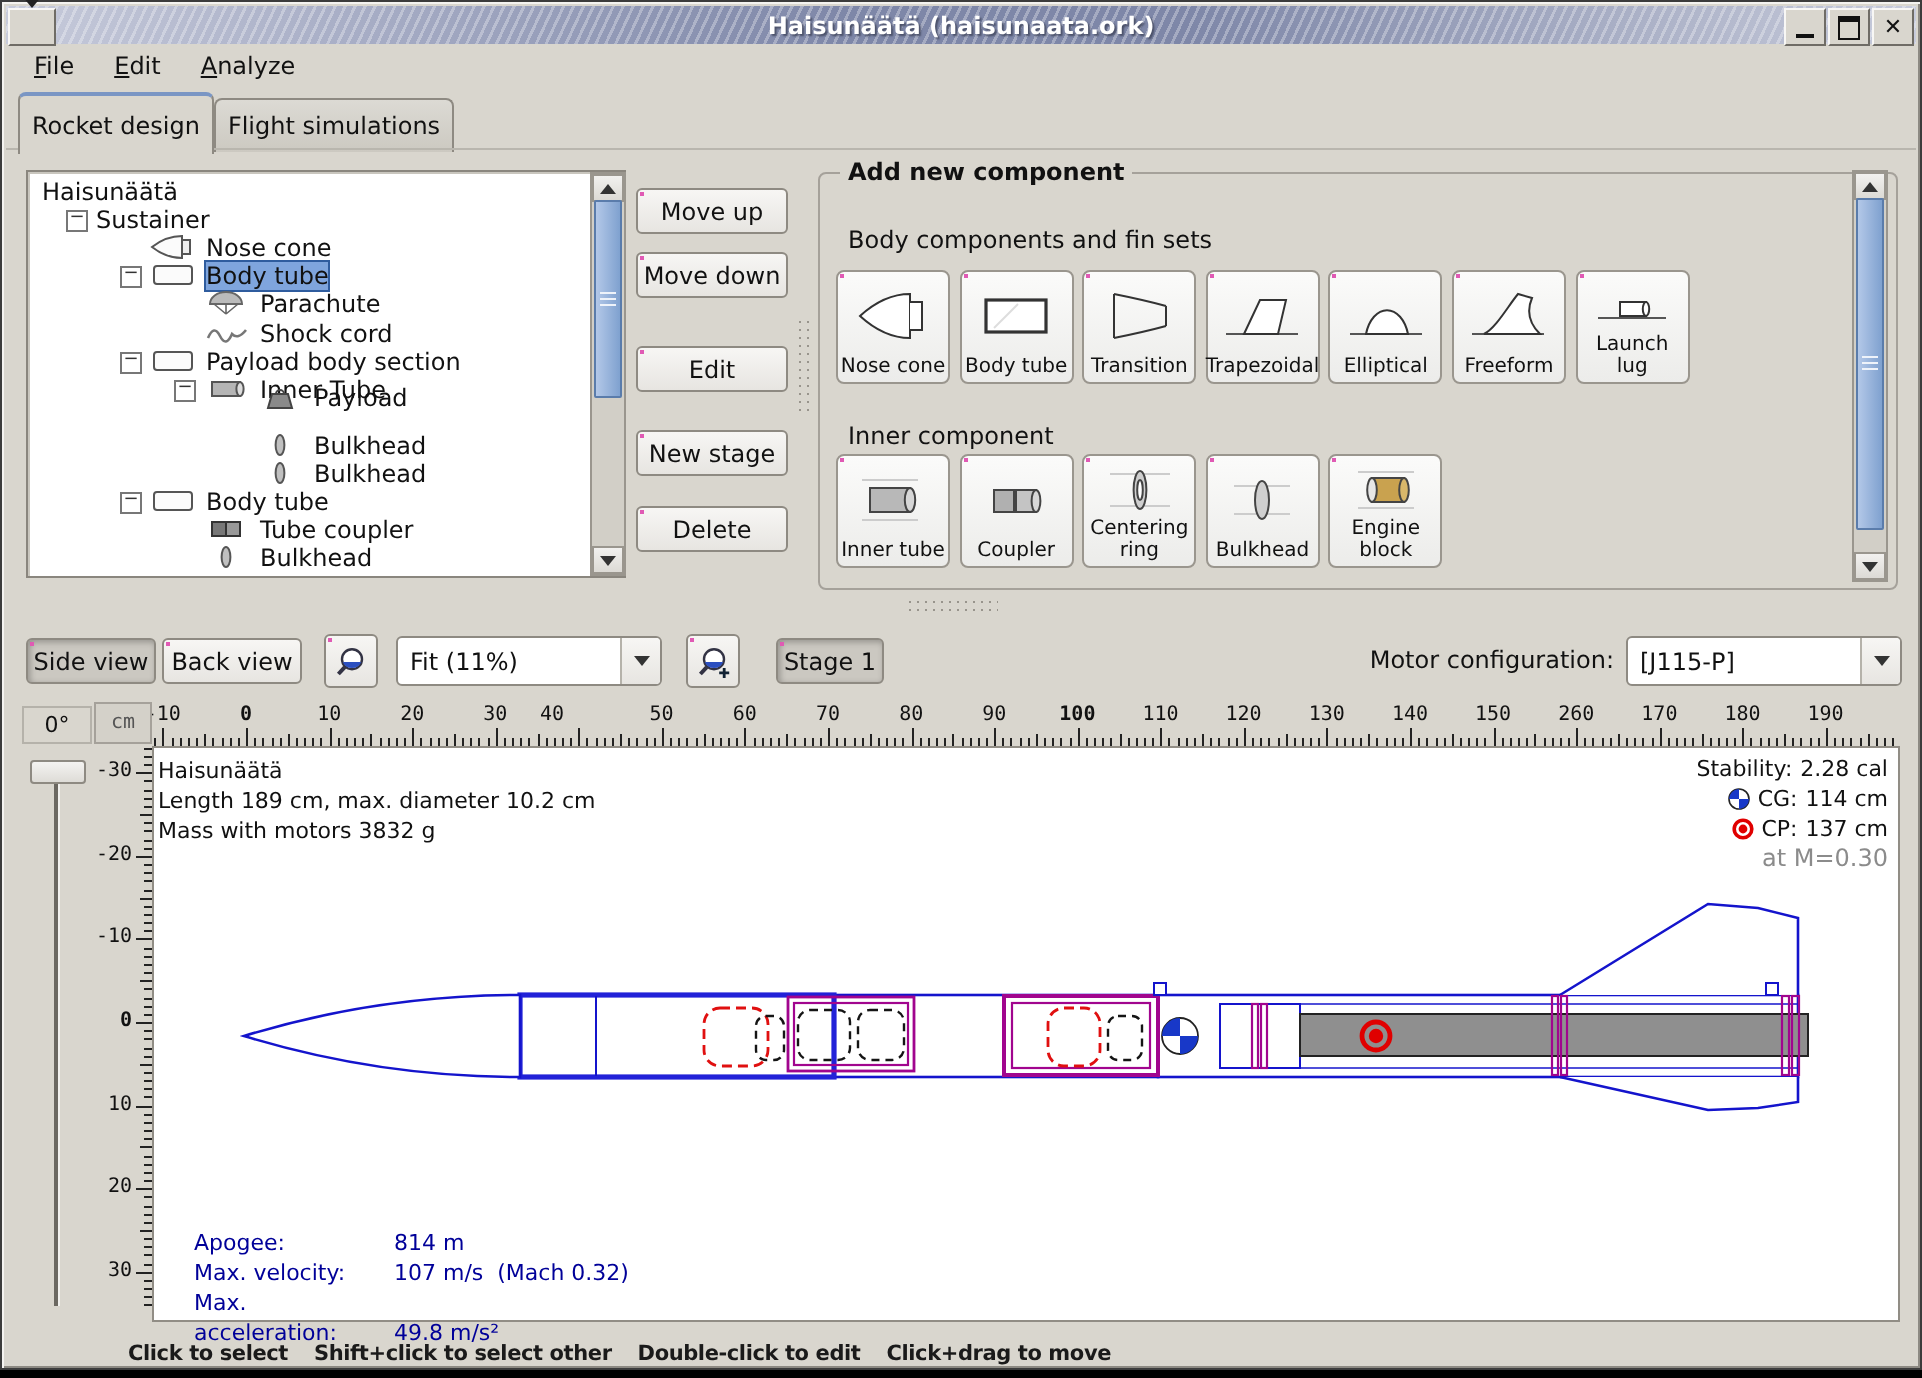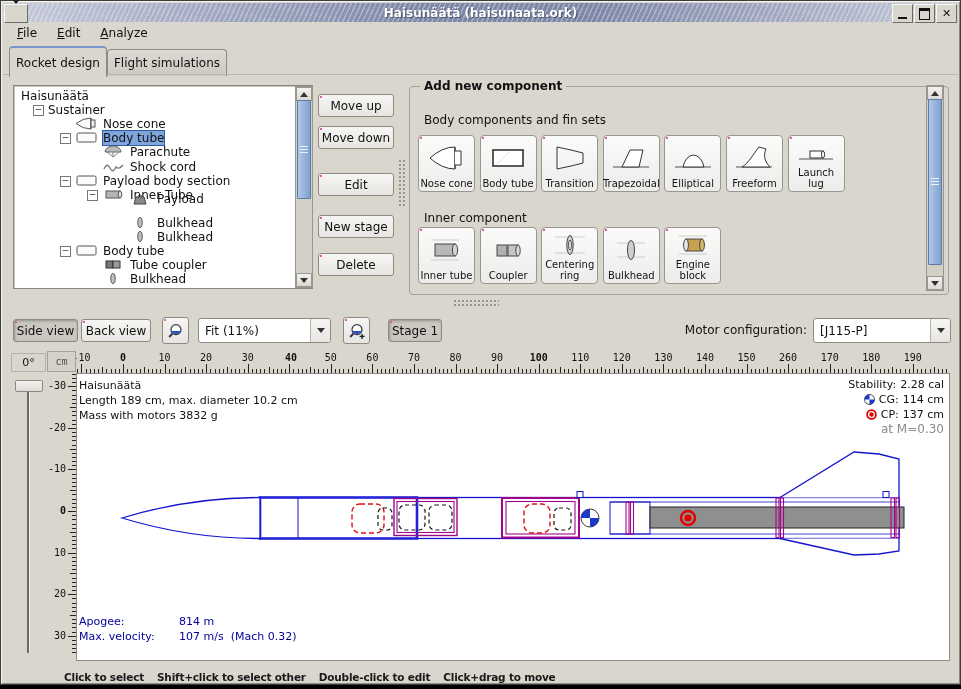--- a/index.html
+++ b/index.html
@@ -83,21 +83,21 @@
   .vtick{position:absolute;right:0;height:1px;background:#222;}
   .vlab{position:absolute;right:10px;font:10px "DejaVu Sans Mono","Liberation Mono",monospace;color:#111;}
   .b{font-weight:bold;}
   .cmbox{position:absolute;left:46px;top:350px;width:29px;height:21px;background:#d4d1c9;border:1px solid #a5a19a;
     box-sizing:border-box;display:flex;align-items:center;justify-content:center;
     font:10px "DejaVu Sans Mono","Liberation Mono",monospace;color:#555;}
   .canvas{position:absolute;left:75px;top:372px;width:872px;height:286px;background:#fff;border:1px solid #918d85;box-sizing:content-box;}
   .ovl{position:absolute;font-size:11px;color:#111;line-height:15px;}
   .stab{position:absolute;right:16px;text-align:right;font-size:11px;line-height:15px;color:#111;}
   .stabrow{display:flex;justify-content:flex-end;align-items:center;gap:4px;}
-  .flight{position:absolute;left:78px;top:613px;font-size:11px;line-height:15px;color:#000099;}
+  .flight{position:absolute;left:96px;top:613px;font-size:11px;line-height:15px;color:#000099;}
   .flight .fl{display:inline-block;width:100px;}
   .flight .fv{white-space:pre;}
   .statusbar{position:absolute;left:0;right:0;top:662px;height:20px;display:flex;padding-left:63px;align-items:flex-end;}
   .hint{font-size:10.5px;font-weight:bold;letter-spacing:-0.2px;color:#1a1a1a;margin-right:13px;}
   .rot-label{position:absolute;left:10px;top:352px;width:33px;height:17px;border:1px solid #b5b2aa;
     display:flex;align-items:center;justify-content:center;font-size:11px;color:#111;background:#d9d6ce;}
   .slider-track{position:absolute;left:26px;top:388px;width:2px;height:264px;background:#6b6861;box-shadow:1px 0 0 #f2f1ee;}
   .slider-thumb{position:absolute;left:14px;top:379px;width:26px;height:10px;background:linear-gradient(#f4f3f1,#dedcd7);
     border:1px solid #8e8a82;border-radius:2px;}
 </style>
@@ -480,21 +480,21 @@
       <div class="htick" style="left: 175.9px; height: 4px;"></div>
       <div class="htick" style="left: 180px; height: 4px;"></div>
       <div class="htick" style="left: 184.2px; height: 4px;"></div>
       <div class="htick" style="left: 188.3px; height: 4px;"></div>
       <div class="htick" style="left: 192.5px; height: 6px;"></div>
       <div class="htick" style="left: 196.7px; height: 4px;"></div>
       <div class="htick" style="left: 200.8px; height: 4px;"></div>
       <div class="htick" style="left: 205px; height: 4px;"></div>
       <div class="htick" style="left: 209.1px; height: 4px;"></div>
       <div class="htick" style="left: 213.3px; height: 9px;"></div>
-      <div class="hlab" style="left: 198px; font-weight: bold;">40</div>
+      <div class="hlab" style="left: 183px;">40</div>
       <div class="htick" style="left: 217.4px; height: 4px;"></div>
       <div class="htick" style="left: 221.6px; height: 4px;"></div>
       <div class="htick" style="left: 225.8px; height: 4px;"></div>
       <div class="htick" style="left: 229.9px; height: 4px;"></div>
       <div class="htick" style="left: 234.1px; height: 6px;"></div>
       <div class="htick" style="left: 238.2px; height: 4px;"></div>
       <div class="htick" style="left: 242.4px; height: 4px;"></div>
       <div class="htick" style="left: 246.5px; height: 4px;"></div>
       <div class="htick" style="left: 250.7px; height: 4px;"></div>
       <div class="htick" style="left: 254.8px; height: 9px;"></div>
@@ -810,20 +810,21 @@
           <circle cx="5.5" cy="5.5" r="2.2" fill="#e00000"></circle>
         </svg>
       <span>CP:</span>
         <span>137 cm</span>
     </div>
     <div style="color:#8b8b8b;font-size:12px;">at M=0.30</div>
   </div>
   <div class="flight" id="flightStats">
       <div><span class="fl">Apogee:</span><span class="fv">814 m</span></div>
       <div><span class="fl">Max. velocity:</span><span class="fv">107 m/s  (Mach 0.32)</span></div>
+      <div><span class="fl">Max. acceleration:</span><span class="fv">49.8 m/s²</span></div>
     </div>
 
   <div class="statusbar" id="statusbar">
       <span class="hint">Click to select</span>
       <span class="hint">Shift+click to select other</span>
       <span class="hint">Double-click to edit</span>
       <span class="hint">Click+drag to move</span>
     </div>
 
 </div>

